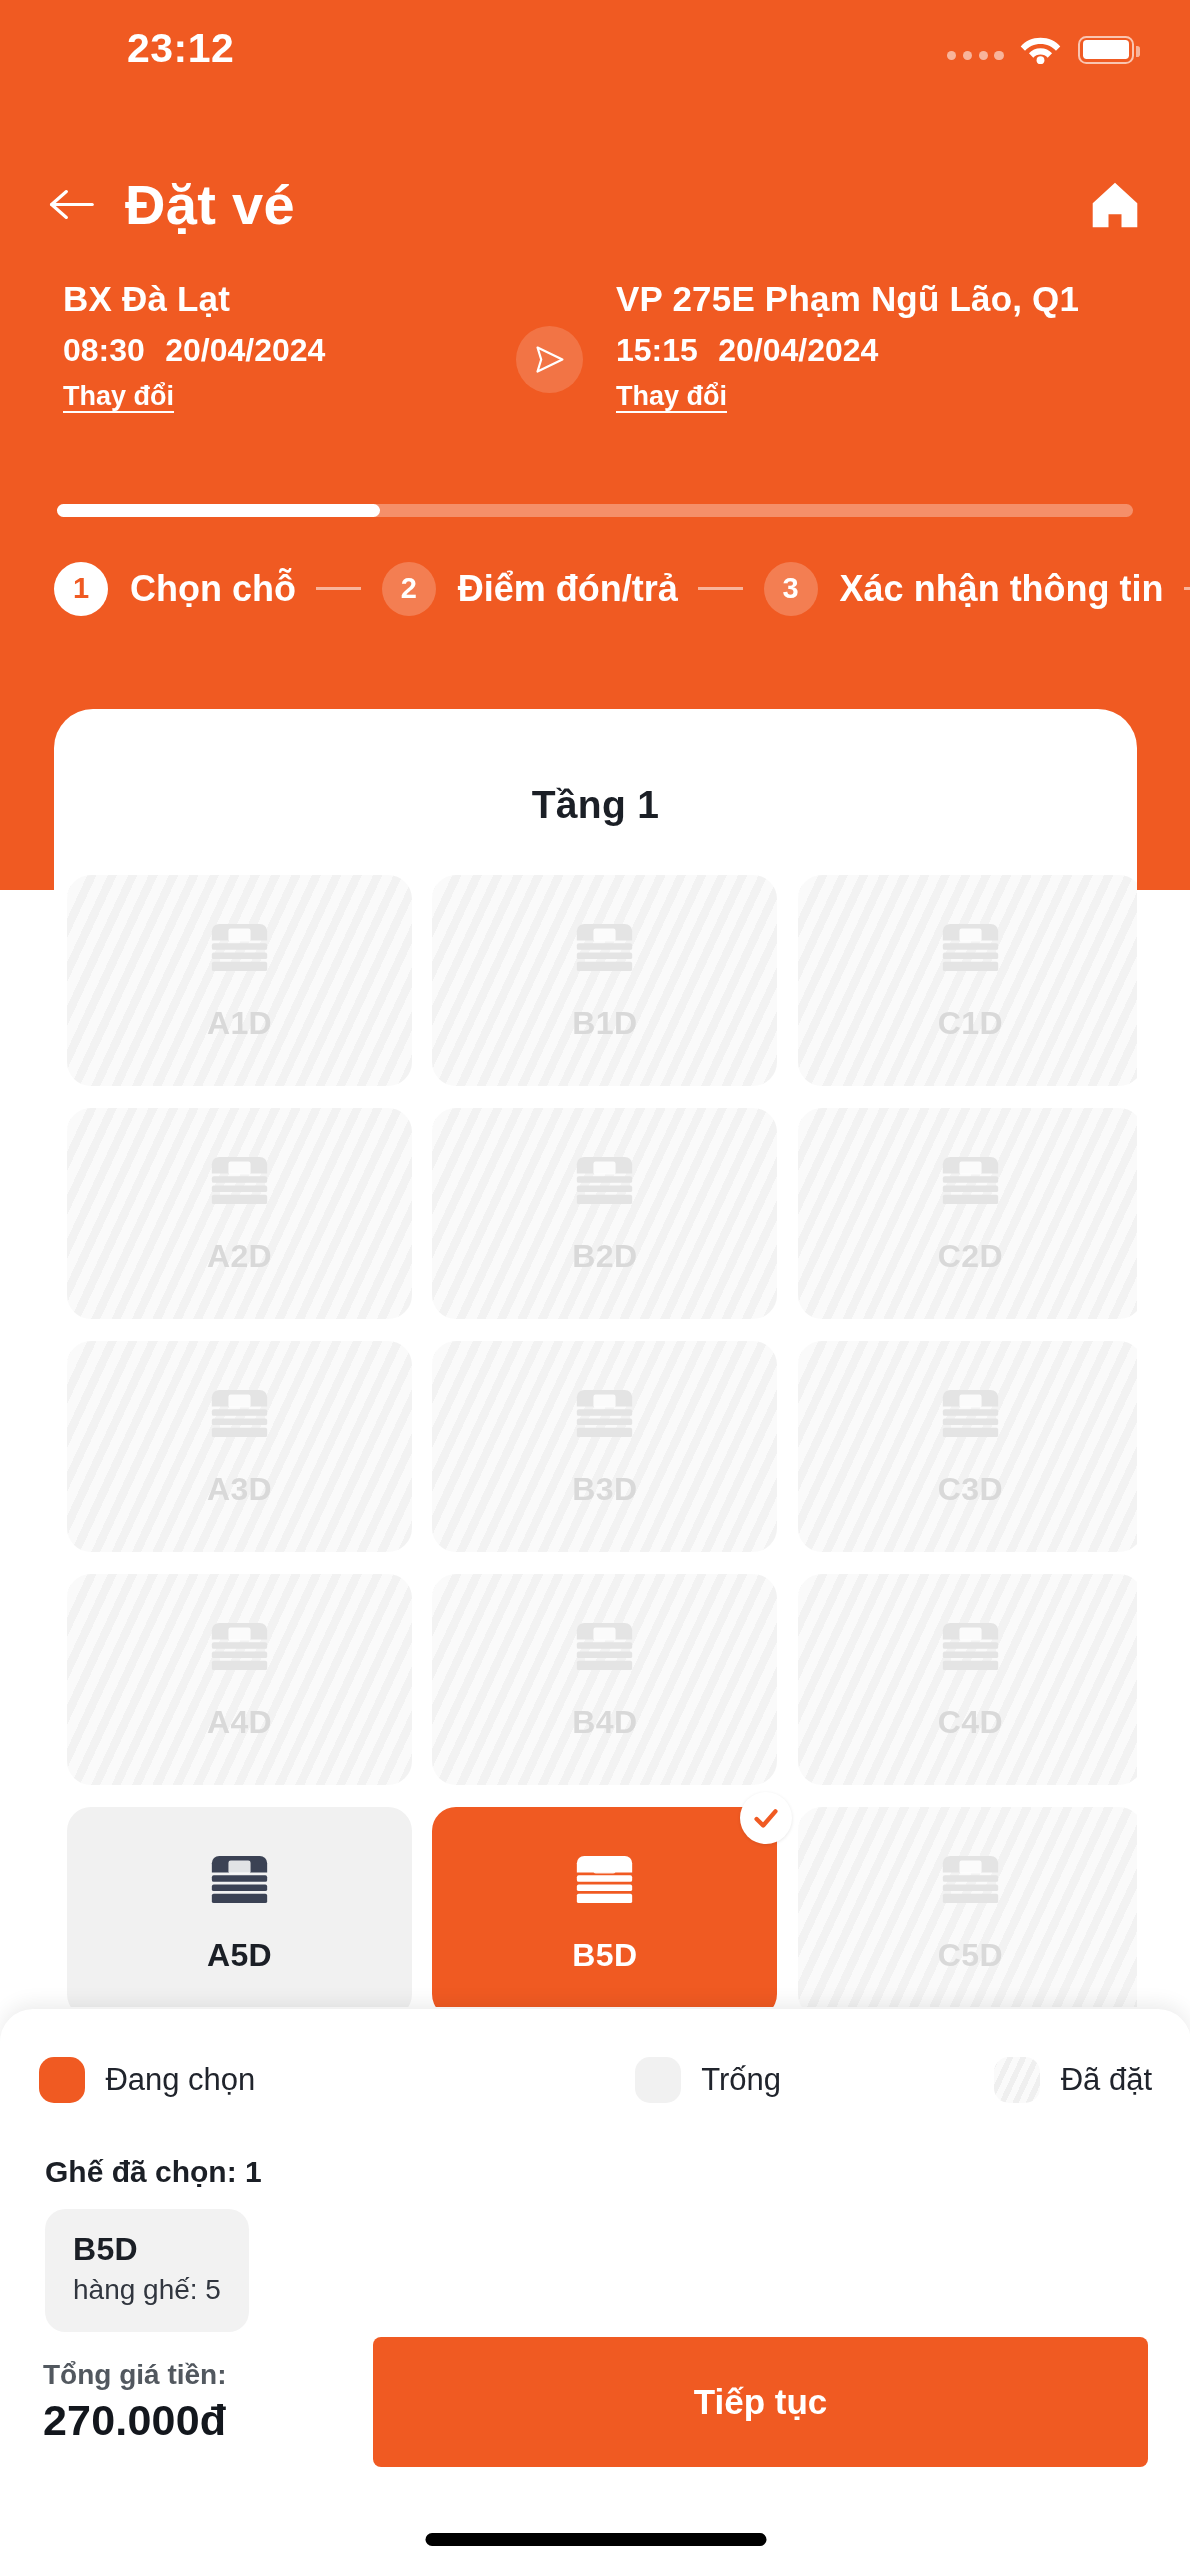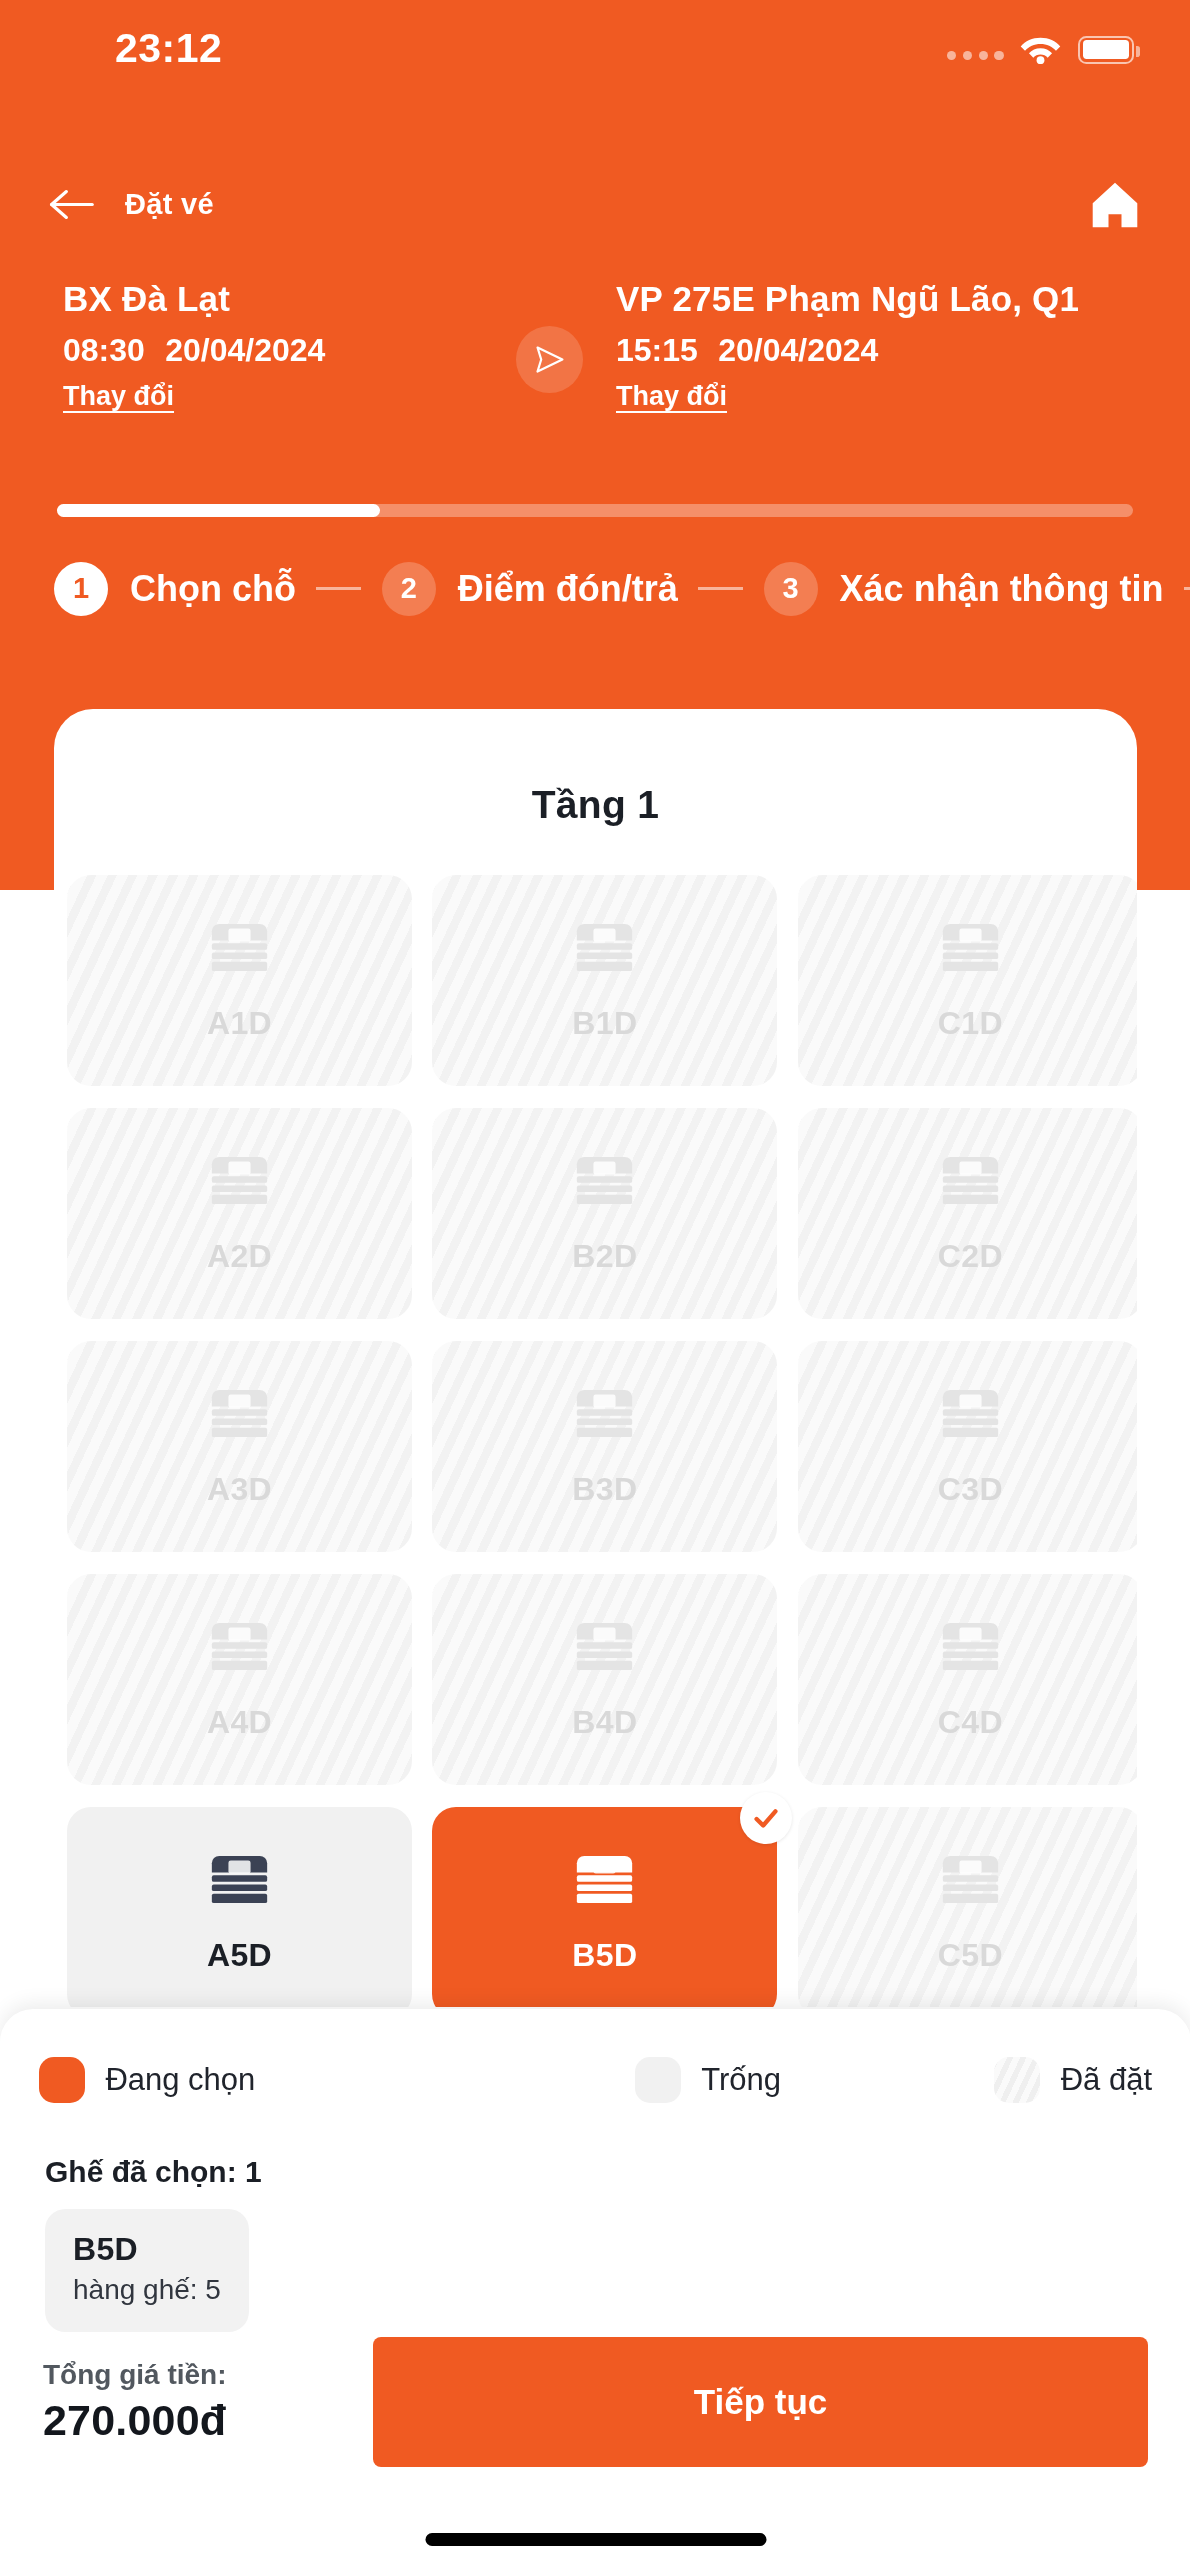--- a/index.html
+++ b/index.html
@@ -22,21 +22,21 @@
     width:1191px; height:890px;
     background:#F05A22;
   }
 
   
   .statusbar {
     position:absolute; left:0; top:0;
     width:1191px; height:97px;
     display:flex; align-items:center;
     justify-content:space-between;
-    padding:0 57px 0 0;
+    padding:0 57px 0 12px;
   }
   .sb-time {
     margin-left:115px;
     color:#ffffff;
     font-size:41px;
     font-weight:600;
     letter-spacing:0.5px;
   }
   .sb-right { display:flex; align-items:flex-end; gap:16.7px; }
   .sb-dots { display:flex; gap:6.5px; align-items:center; padding-bottom:3.7px; }
@@ -73,21 +73,21 @@
   }
   .nav-back {
     width:52px; height:52px;
     margin-left:45px;
     display:flex; align-items:center; justify-content:center;
     cursor:pointer;
   }
   .nav-title {
     margin-left:28px;
     color:#ffffff;
-    font-size:29px;
+    font-size:56px;
     font-weight:700;
     letter-spacing:0.3px;
   }
   .nav-home {
     margin-left:auto; margin-right:48px;
     width:56px; height:56px;
     display:flex; align-items:center; justify-content:center;
     cursor:pointer;
   }
 

